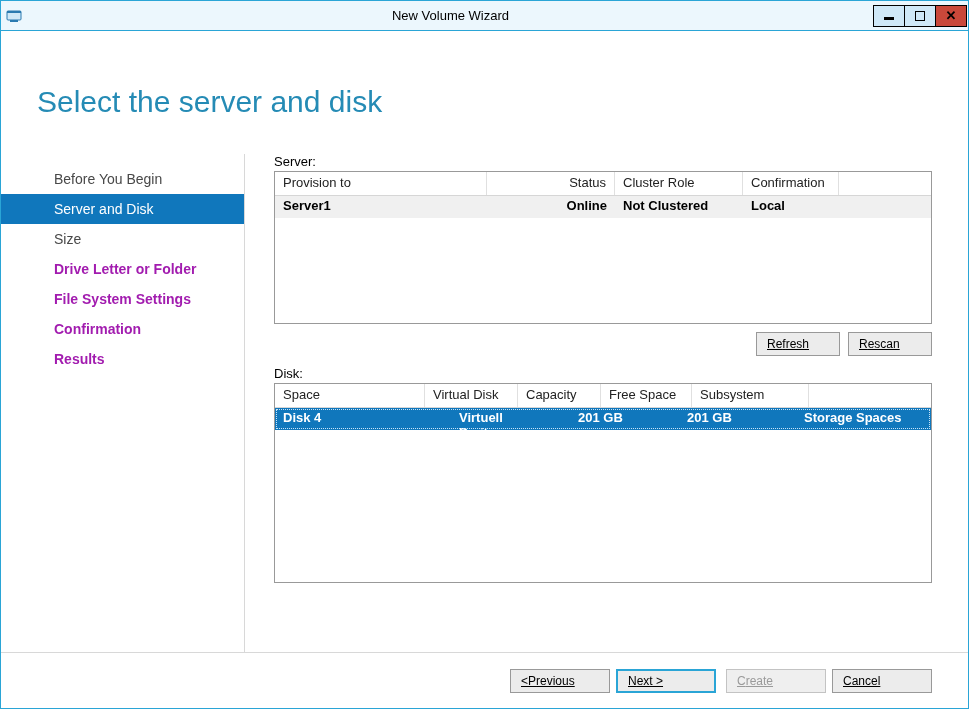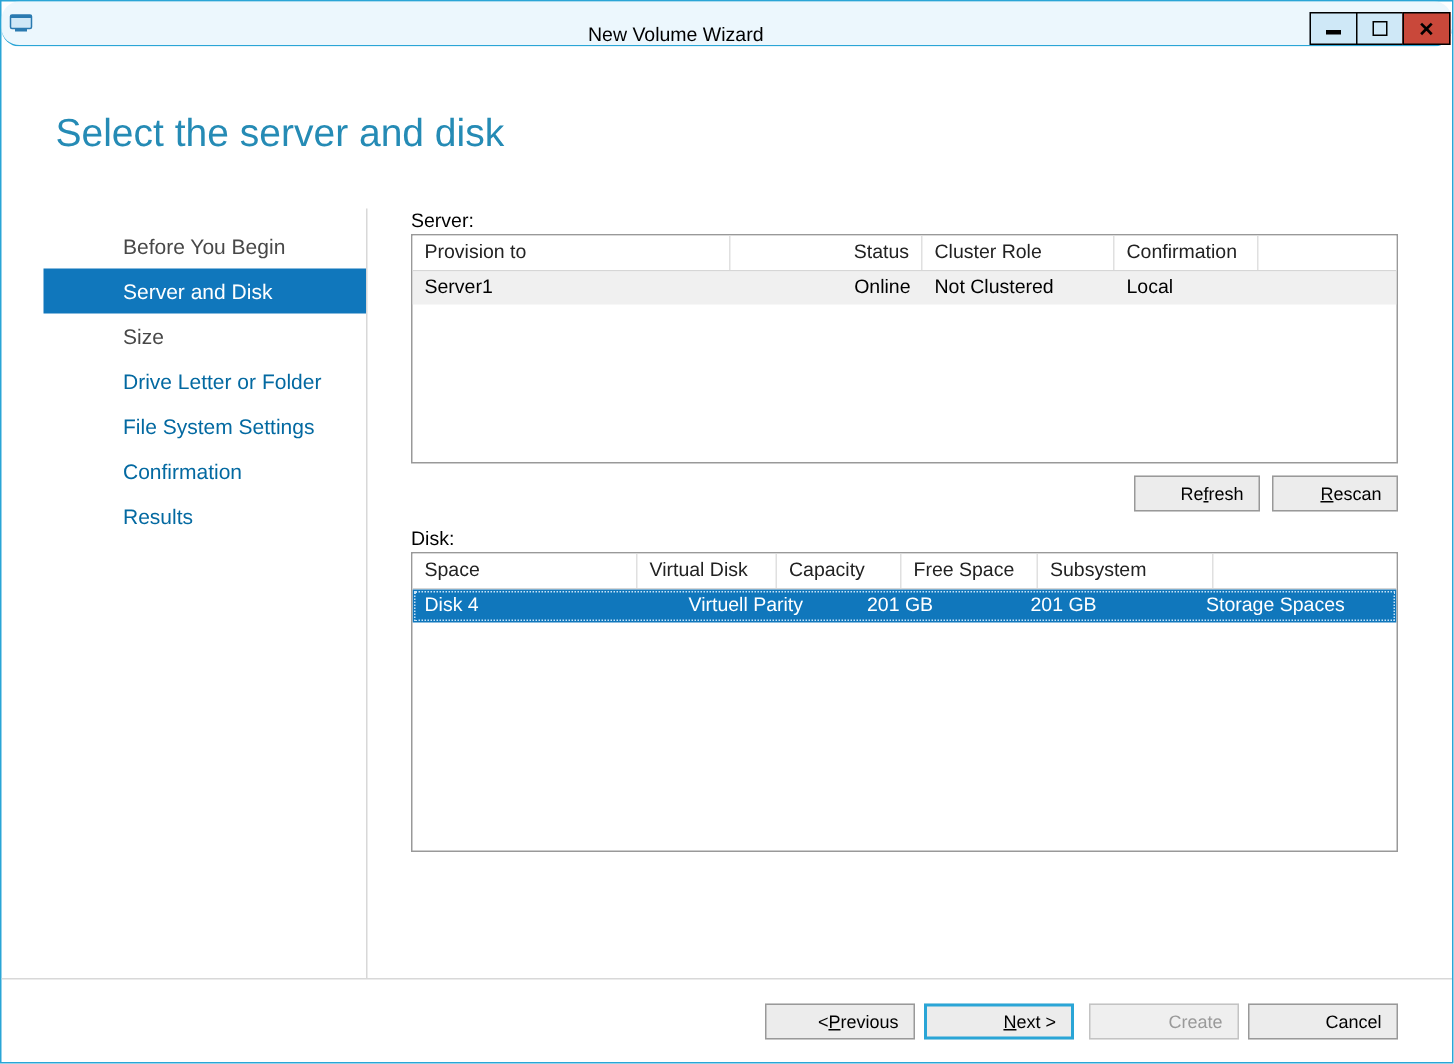--- a/index.html
+++ b/index.html
@@ -11,68 +11,67 @@
       width: 969px; height: 709px;
       border: 1px solid #2aa5d6;
       display: flex; flex-direction: column;
       overflow: hidden;
     }
     
     .titlebar {
       height: 30px;
       background: #ecf7fd;
       border-bottom: 1px solid #2aa5d6;
-      display: flex; align-items: flex-end;
+      display: flex; align-items: center;
       position: relative;
-      border-radius: 12px;
     }
     .titlebar .appicon { width: 26px; height: 30px; display:flex; align-items:center; justify-content:center; }
     .titlebar .title {
       flex: 1; text-align: center;
       font-size: 13px; color: #000;
     }
     .titlebar .controls { display:flex; height:22px; margin-right:1px; }
     .titlebar .ctrl {
       width: 32px; height: 22px;
       border: 1px solid #000;
       margin-left: -1px;
       display:flex; align-items:center; justify-content:center;
       font-family: Arial, sans-serif;
       font-size: 10px;
     }
     .ctrl.min { background:#cfe8f7; }
     .ctrl.max { background:#cfe8f7; }
     .ctrl.close { background:#c9483a; font-size:13px; font-weight:bold; }
     
     .wizard-heading {
-      font-size: 26px;
+      font-size: 30px;
       font-weight: 300;
       color: #258bb5;
       padding: 42px 0 0 36px;
+      margin-top: 12px;
     }
     
     .body {
       flex:1; display:flex;
       padding: 35px 36px 0 0;
     }
     .sidebar {
       width: 244px;
       border-right: 1px solid #d8d8d8;
       padding-top: 10px;
-      padding-left: 28px;
     }
     .sidebar .step {
       height: 30px;
       padding-left: 53px;
       display:flex; align-items:center;
       font-size: 14px;
       color: #484848;
     }
     .sidebar .step.active { background:#1077bc; color:#fff; }
-    .sidebar .step.disabled { color:#0369a1; }
+    .sidebar .step.disabled { color:#a21caf;font-weight:bold; }
     .main {
       flex:1;
       padding-left: 29px;
       display:flex; flex-direction:column;
     }
     .section-label { font-size:13px; margin-bottom:2px; }
     .grid {
       border:1px solid #999;
       background:#fff;
       font-size: 13px;
@@ -83,40 +82,41 @@
       border-bottom: 1px solid #d6d6d6;
       background:#fff;
     }
     .grid-header .col {
       padding: 3px 8px;
       border-right: 1px solid #e0e0e0;
       color:#222;
     }
     .grid-header .col:last-child { border-right:none; flex:1; }
     .grid-row {
-      display:flex; height:22px;
+      display:flex; height:22px;font-weight:bold;
     }
     .grid-row.soft { background:#f0f0f0; }
     .grid-row.sel {
       background:#1077bc; color:#fff;
       outline:1px dotted #c7e4f8;
       outline-offset:-2px;
       gap:26px;
     }
     .grid-row .cell { padding: 2px 8px; }
     .server-grid { height: 153px; }
     .disk-grid { height: 200px; }
     .btn-row { display:flex; justify-content:flex-end; gap:8px; margin:8px 0 10px 0; }
     .btn {
       min-width: 84px; height:24px;
       background: #ececec;
       border: 1px solid #999;
       font-size: 12px;
-      display:inline-flex; align-items:center; justify-content:flex-end;
+      display:inline-flex; align-items:center; justify-content:flex-start;
       padding: 0 10px;
+      text-decoration: underline;
     }
     .btn.default { border:2px solid #2aa5d6; }
     .btn[disabled] { color:#9a9a9a; border-color:#c3c3c3; background:#efefef; }
     
     .footer {
       border-top:1px solid #d8d8d8;
       height: 56px;
       display:flex; align-items:center; justify-content:flex-end;
       gap: 10px;
       padding: 0 36px 0 0;

